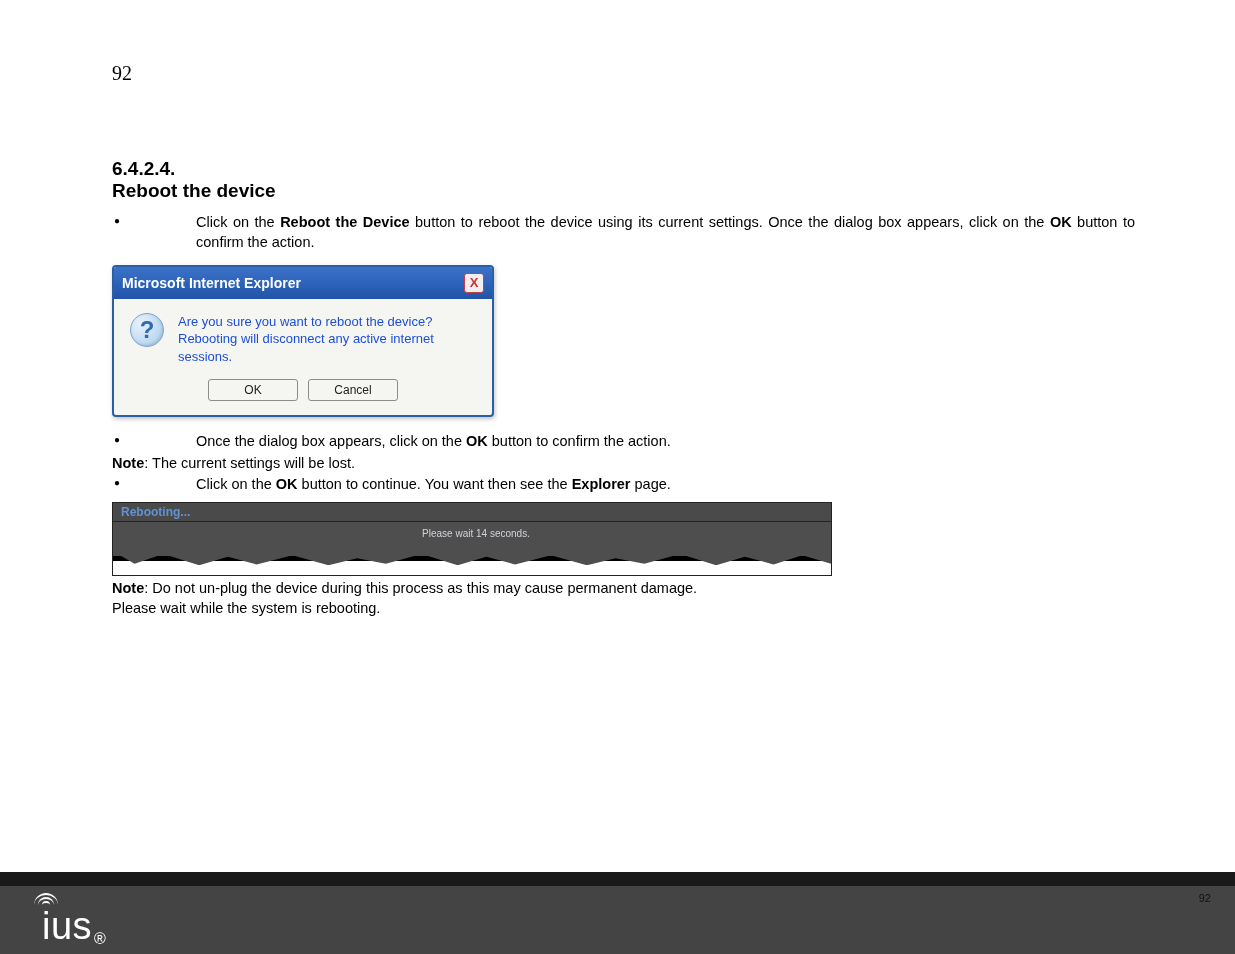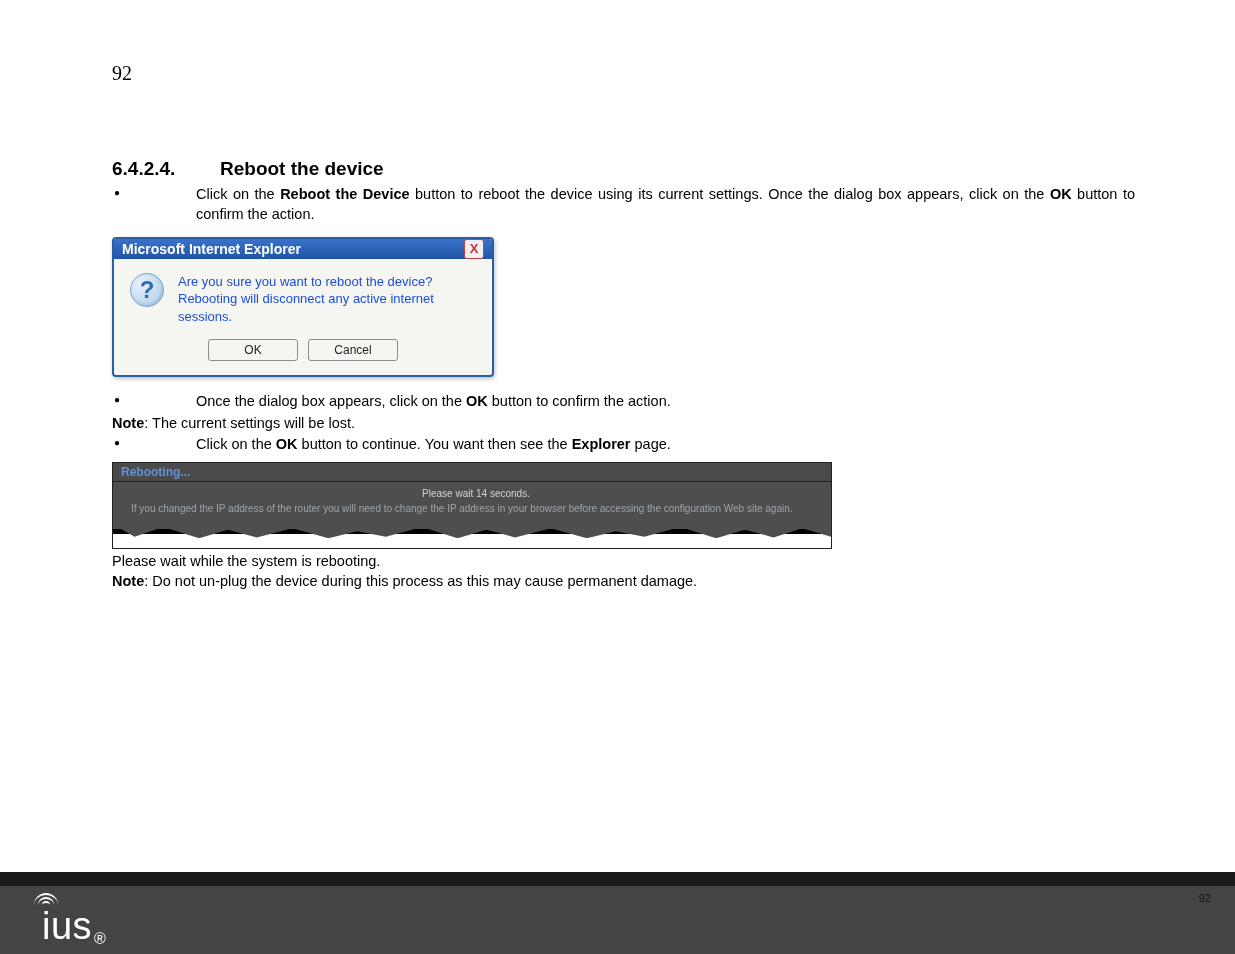--- a/index.html
+++ b/index.html
@@ -21,21 +21,22 @@
     position: absolute;
     top: 158px;
     left: 112px;
     right: 100px;
   }
   .heading-row {
     display: flex;
     align-items: baseline;
     font-weight: bold;
     font-size: 19px;
-    margin-bottom: 4px;
+    margin-bottom: 10px;
+    flex-direction: column;
   }
   .heading-num { width: 108px; }
   .body-text { font-size: 14.5px; line-height: 1.4; text-align: justify; }
   .bullet-row { display: flex; padding-left: 0; margin: 1px 0; }
   .bullet-dot { width: 36px; flex-shrink: 0; padding-left: 2px; font-size: 10px; line-height: 1.8; }
   .bullet-text { flex: 1; margin-left: 48px; }
   .bold { font-weight: bold; }
 
   
   .dialog {
@@ -45,21 +46,21 @@
     border-radius: 4px;
     background: #f5f6f2;
     box-shadow: 1px 2px 4px rgba(0,0,0,0.25);
     overflow: hidden;
   }
   .dialog-title {
     background: linear-gradient(#3b72c9, #2054a8);
     color: #fff;
     font-weight: bold;
     font-size: 14px;
-    padding: 0 8px;
+    padding: 6px 8px;
     display: flex;
     justify-content: space-between;
     align-items: center;
   }
   .dialog-close {
     width: 20px; height: 20px;
     background: #f0f0f0;
     border: 1px solid #c84040;
     border-radius: 3px;
     color: #d03030;
@@ -255,29 +256,28 @@
     <span class="bullet-dot">●</span>
     <span class="bullet-text">
       <span>Click on the </span><span class="bold">OK</span><span> button to continue.  You want then see the </span><span class="bold">Explorer</span><span> page.</span>
     </span>
   </div>
 
   <div class="reboot-fig">
     <div class="reboot-header">Rebooting...</div>
     <div class="reboot-body">
       <div class="reboot-wait">Please wait 14 seconds.</div>
-      <div class="reboot-note">If you changed the IP address of the router you will need to change the IP address in your browser before accessing the configuration Web site again.</div>
     </div>
     <div class="reboot-torn"></div>
   </div>
 
-  <div class="body-text">Please wait while the system is rebooting.</div>
   <div class="body-text">
     <span class="bold">Note</span><span>: Do not un-plug the device during this process as this may cause permanent damage.</span>
   </div>
+  <div class="body-text">Please wait while the system is rebooting.</div>
 
 </div>
 
 <div class="footer-bar1"></div>
 <div class="footer-bar2"></div>
 <div class="footer-page">92</div>
 
 <div class="logo">
     <span class="i-wifi"><span class="wifi">
         <span class="a1"></span>

